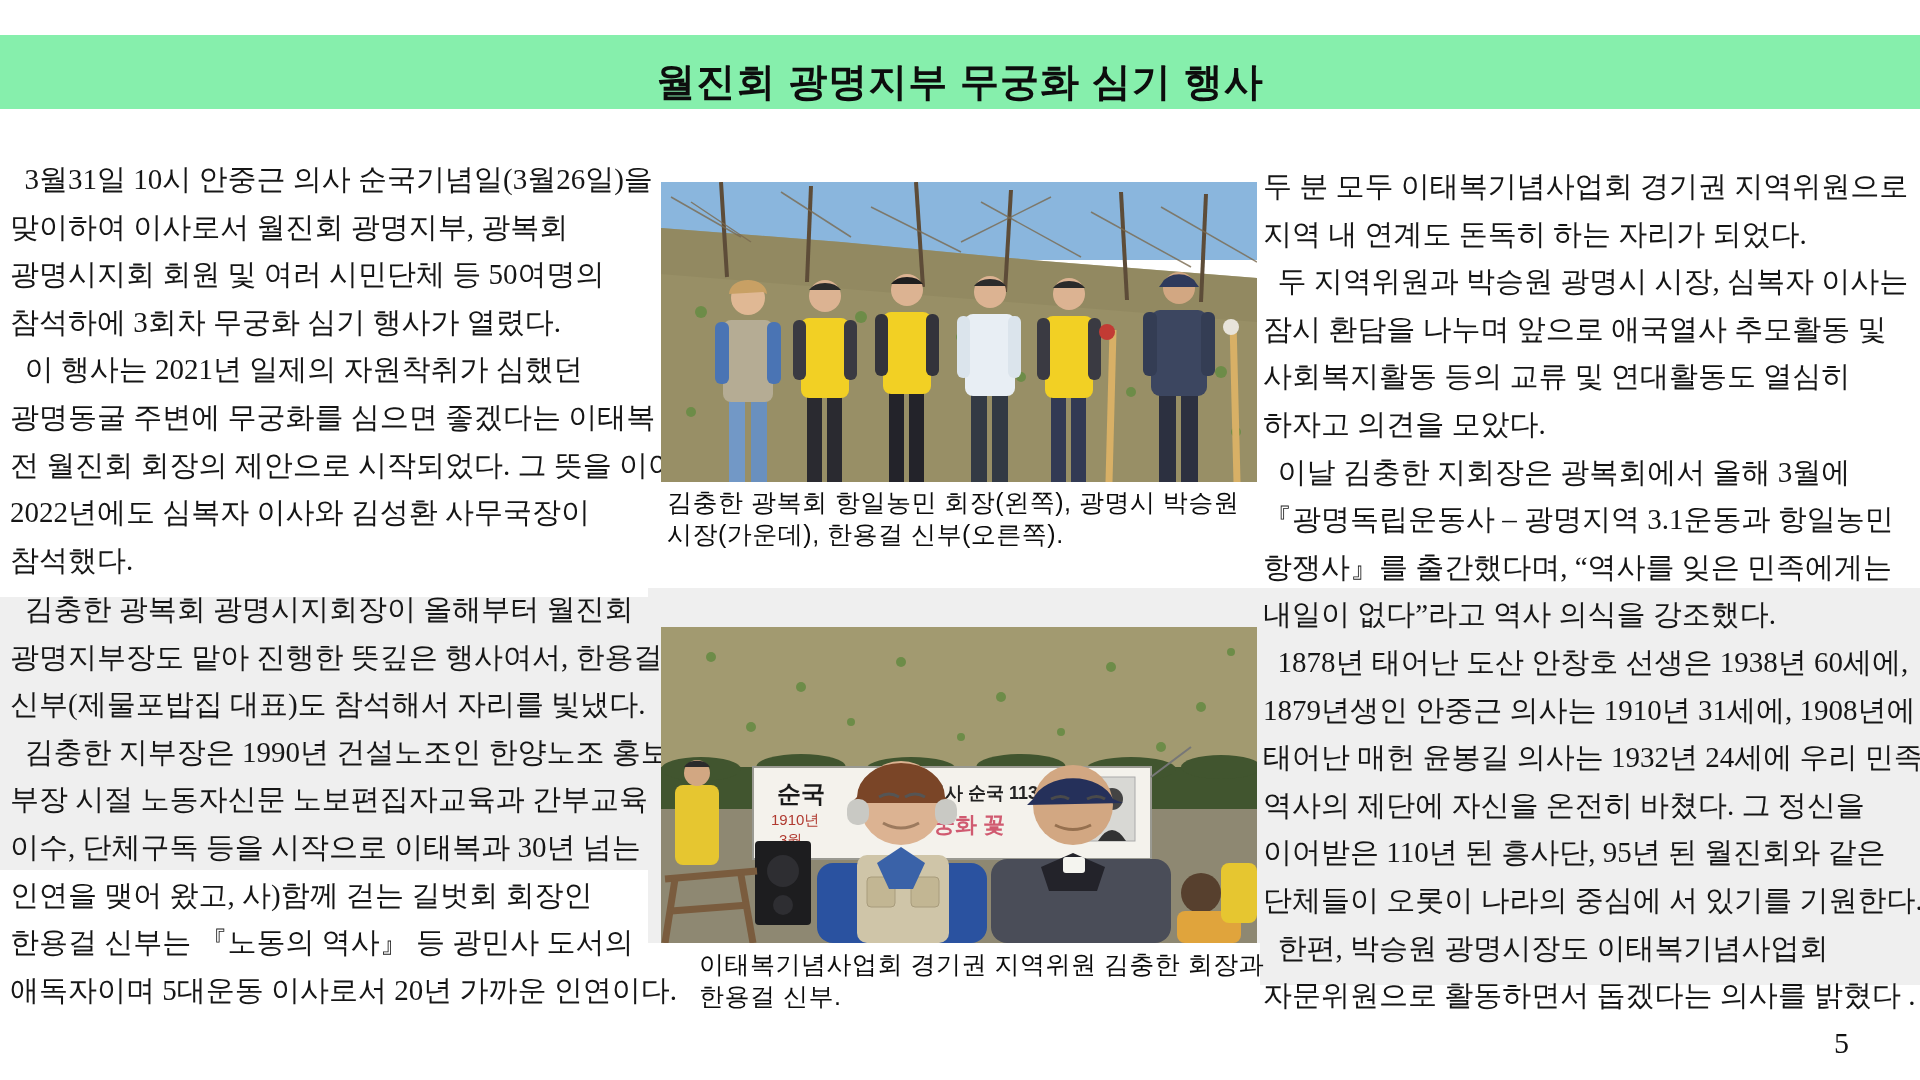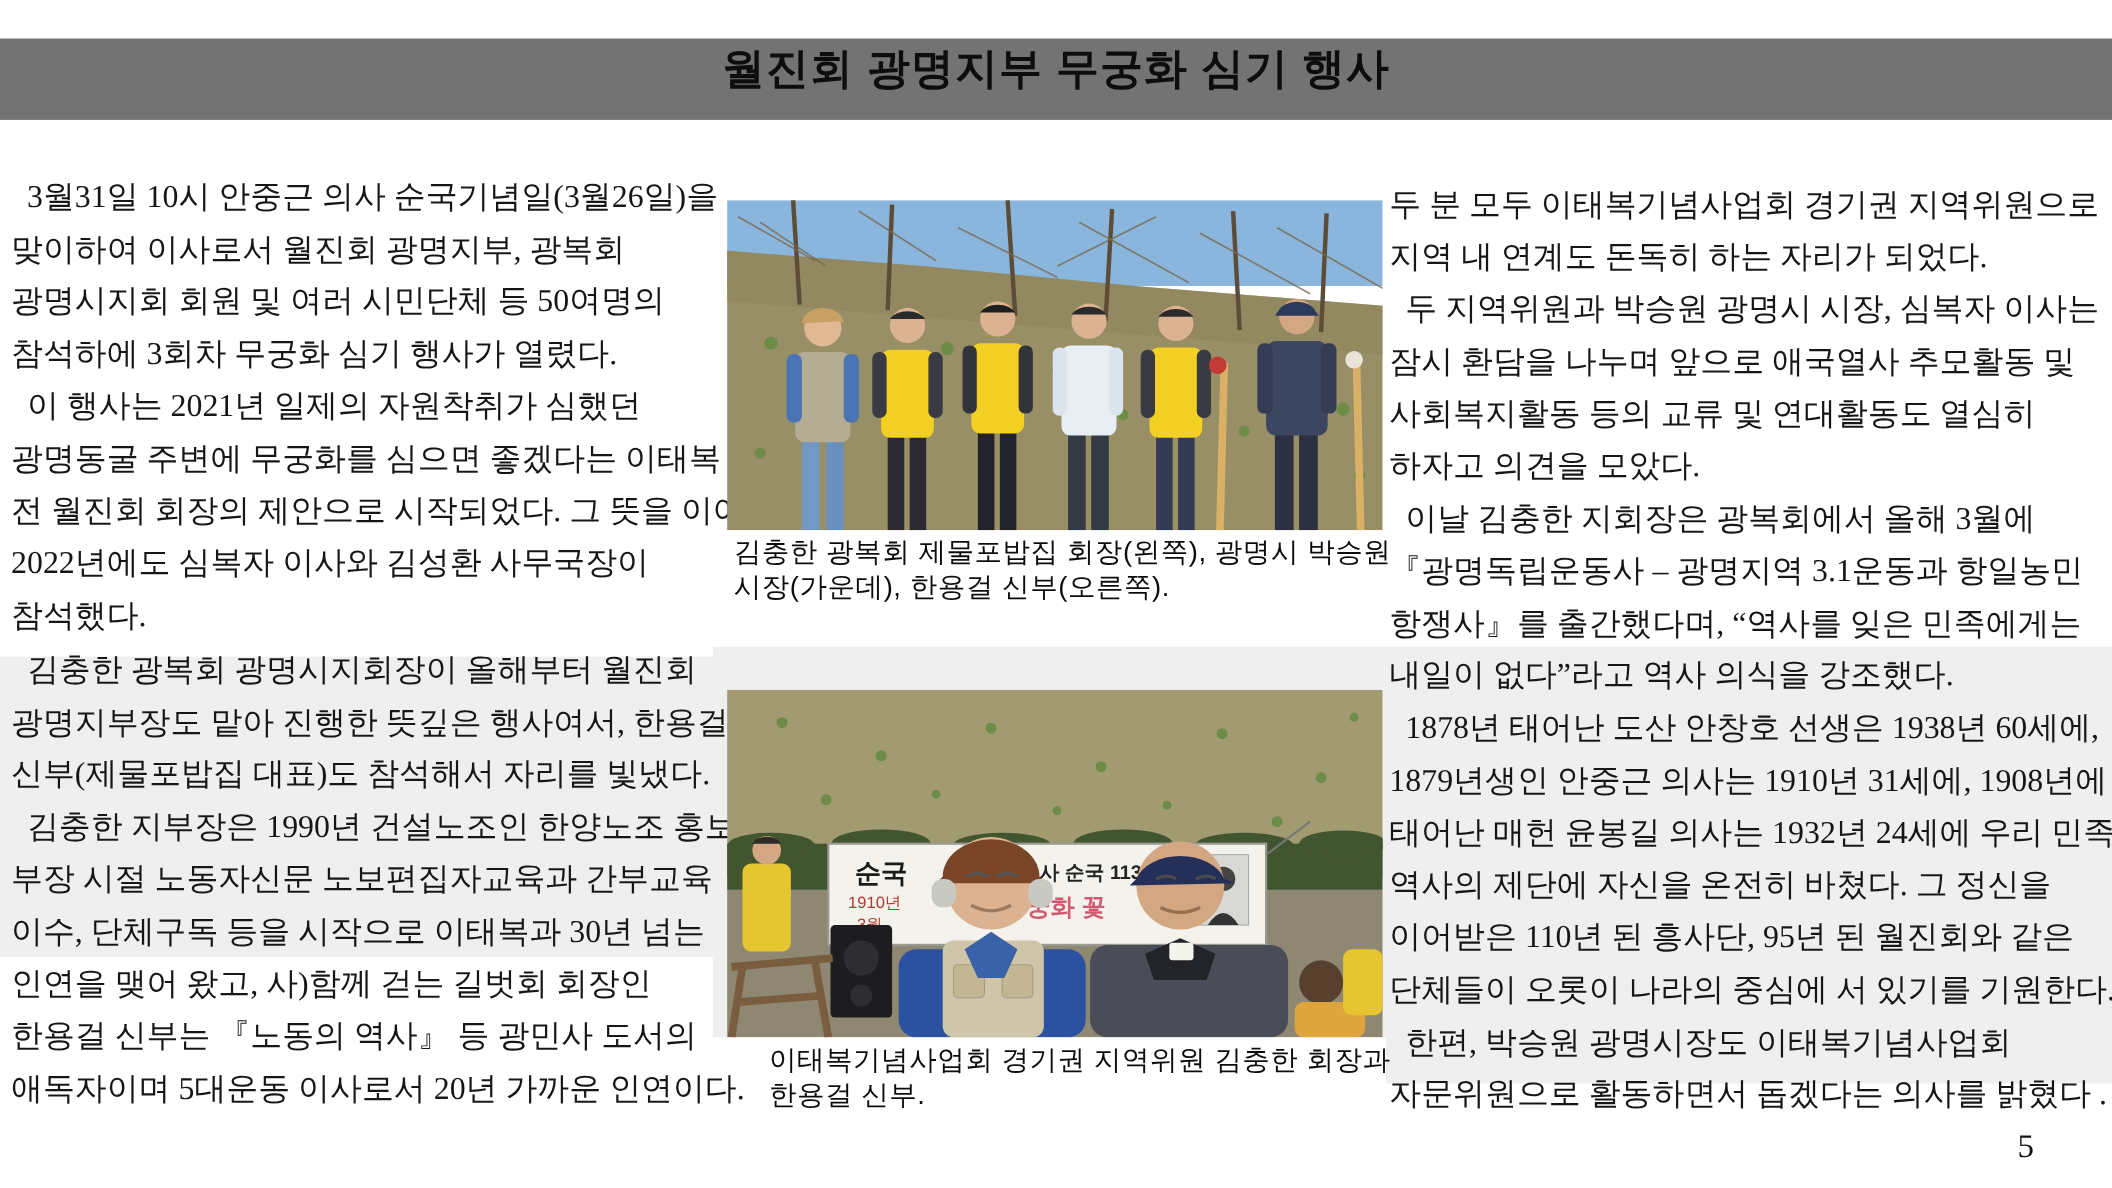--- a/index.html
+++ b/index.html
@@ -2,21 +2,21 @@
 <html><head>
 <meta charset="utf-8">
 <style>
   html,body{margin:0;padding:0;background:#ffffff;}
   .stage{
     position:relative;width:1920px;height:1080px;background:#ffffff;
     overflow:hidden;font-family:"Liberation Serif","DejaVu Serif",serif;color:#1b1b1b;
   }
   .title-band{
     position:absolute;left:0;top:35px;width:1920px;height:74px;
-    background:#737373;display:flex;align-items:flex-start;justify-content:center;
+    background:#86efac;display:flex;align-items:flex-end;justify-content:center;
   }
   .page-title{
     font-family:"Liberation Sans","DejaVu Sans",sans-serif;
     font-size:39px;font-weight:bold;color:#0d0d0d;letter-spacing:1px;white-space:pre;
   }
   .gray-band{position:absolute;background:#efefef;}
   .band-a{left:0;top:597px;width:648px;height:273px;}
   .band-b{left:648px;top:588px;width:612px;height:355px;}
   .band-c{left:1260px;top:588px;width:660px;height:397px;}
   .text-block{
@@ -174,21 +174,21 @@
           <rect x="520" y="210" width="17" height="90" fill="#2c3040"></rect>
         <rect x="490" y="128" width="56" height="86" rx="9" fill="#3c4660"></rect>
         <rect x="482" y="130" width="14" height="64" rx="6" fill="#343d54"></rect>
           <rect x="540" y="130" width="14" height="64" rx="6" fill="#343d54"></rect>
         <circle cx="570" cy="145" r="8" fill="#e8e4da"></circle>
         <circle cx="518" cy="106" r="16" fill="#d2a782"></circle>
         <path d="M501,101 a18,13 0 0 1 34,0 l3,4 -40,0 z" fill="#2e3a5c"></path>
       </g>
     </svg>
   </figure>
-  <figcaption class="caption caption-1">김충한 광복회 제물포밥집 회장(왼쪽), 광명시 박승원
+  <figcaption class="caption caption-1">김충한 광복회 항일농민 회장(왼쪽), 광명시 박승원
 시장(가운데), 한용걸 신부(오른쪽).</figcaption>
 
   <figure class="photo-2">
     <svg class="photo-frame" width="596" height="316" viewBox="0 0 596 316">
 
       <rect x="0" y="0" width="596" height="170" fill="#a29a70"></rect>
       <g fill="#6d8c48">
         <circle cx="50" cy="30" r="5"></circle>
           <circle cx="140" cy="60" r="5"></circle>
           <circle cx="240" cy="35" r="5"></circle>

